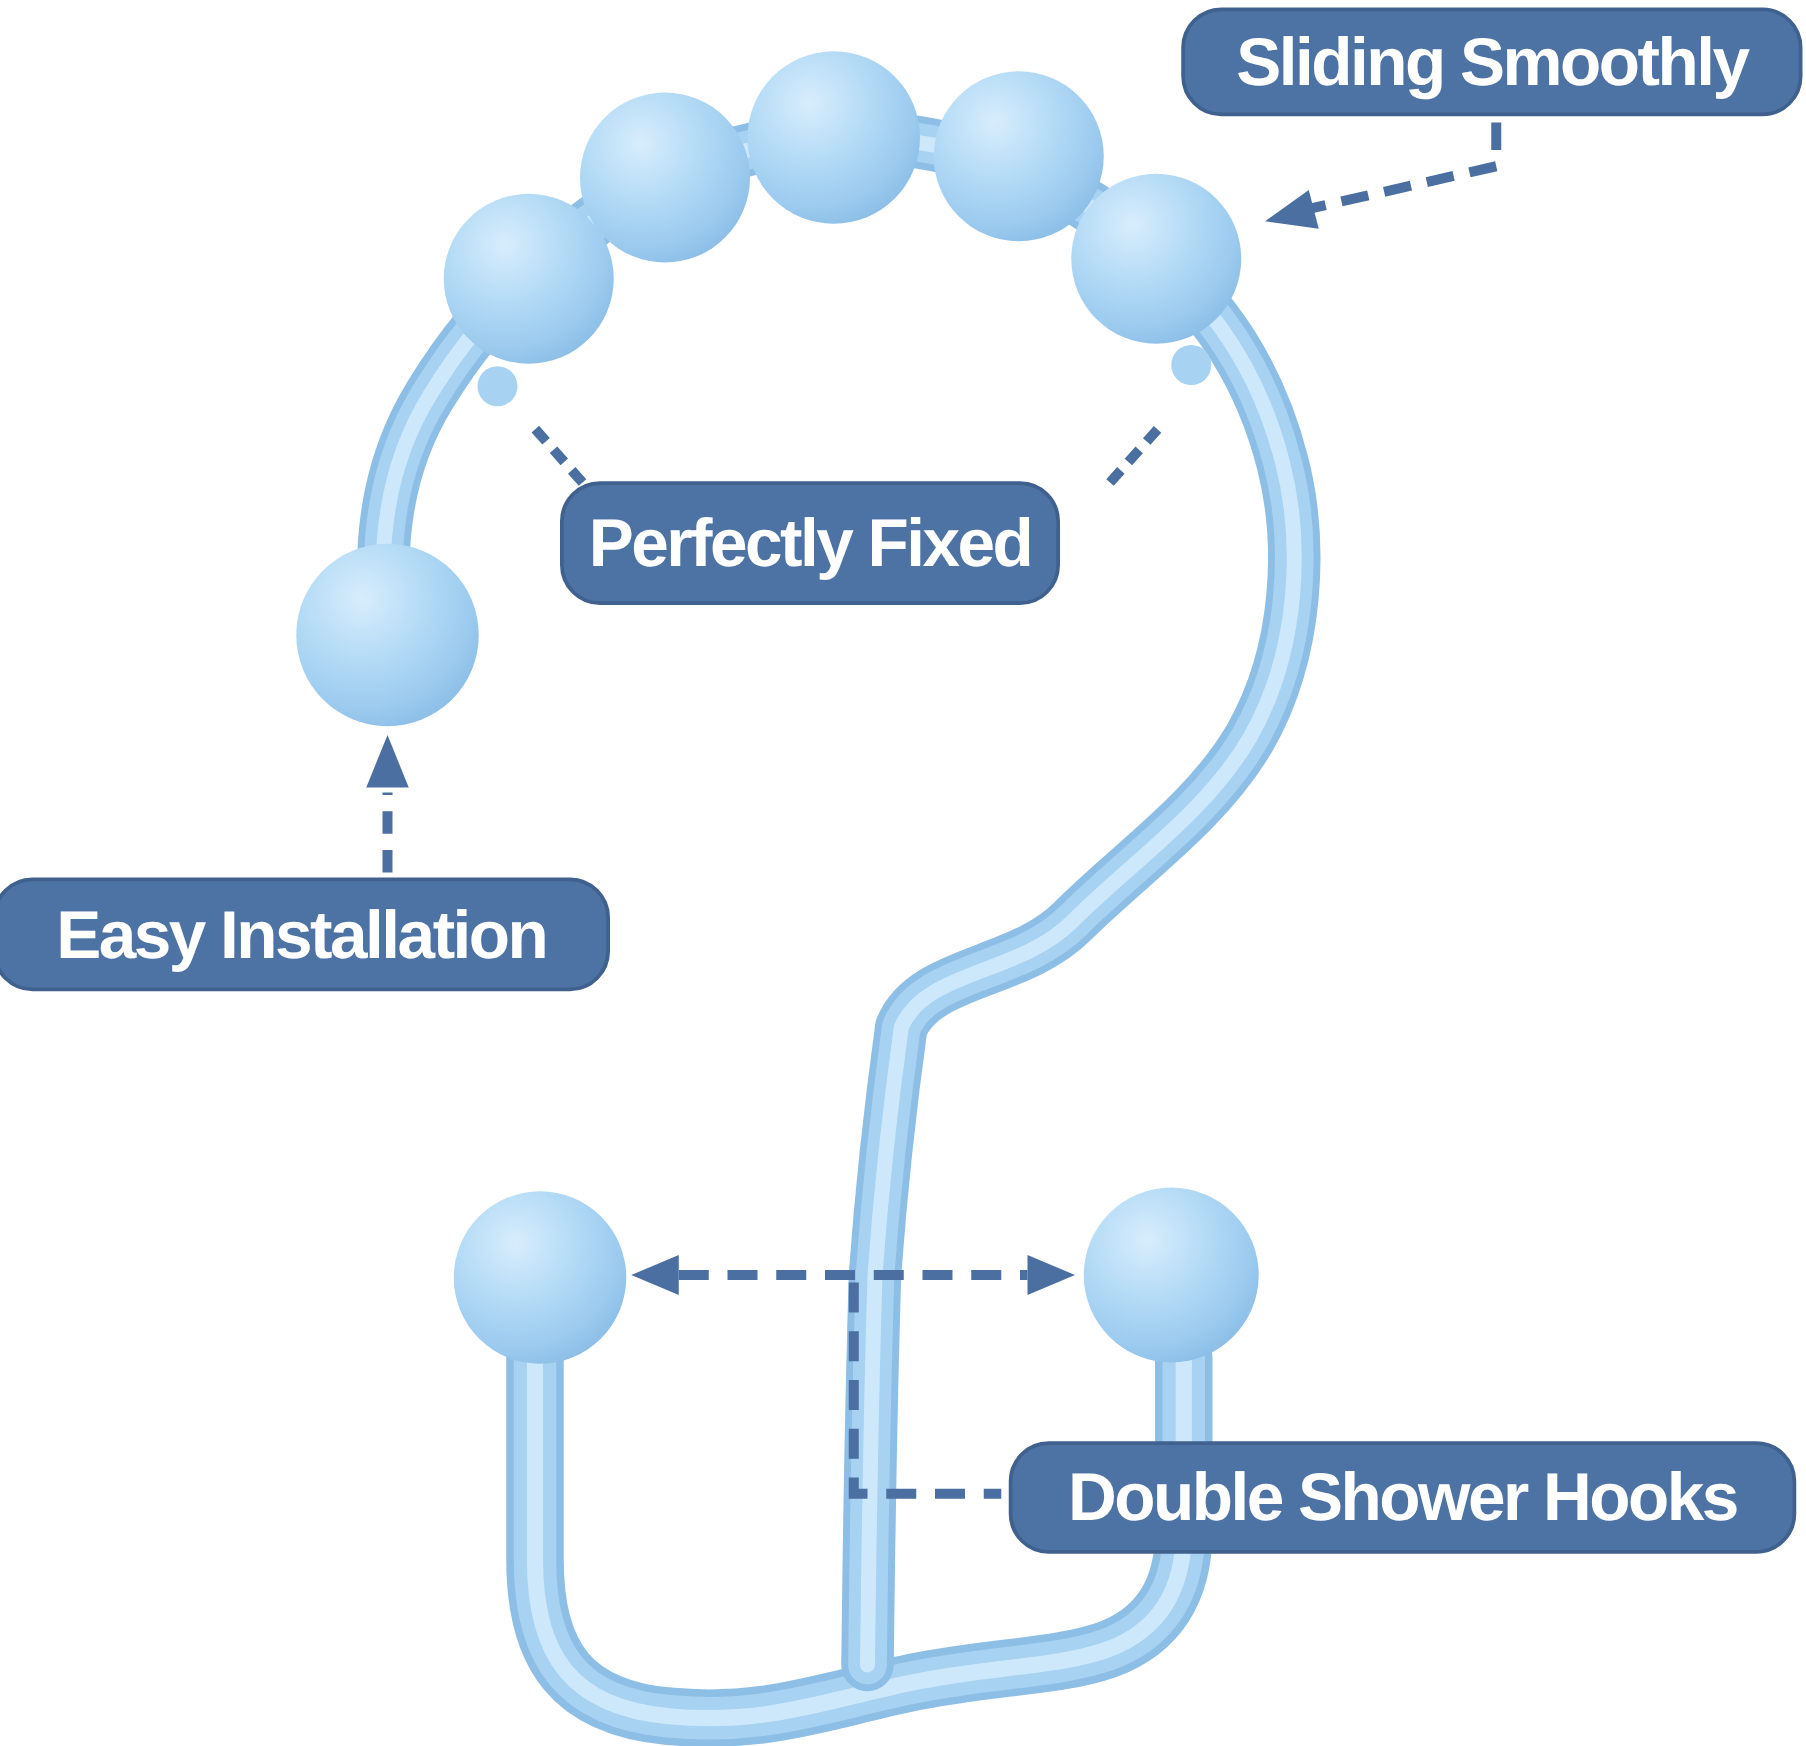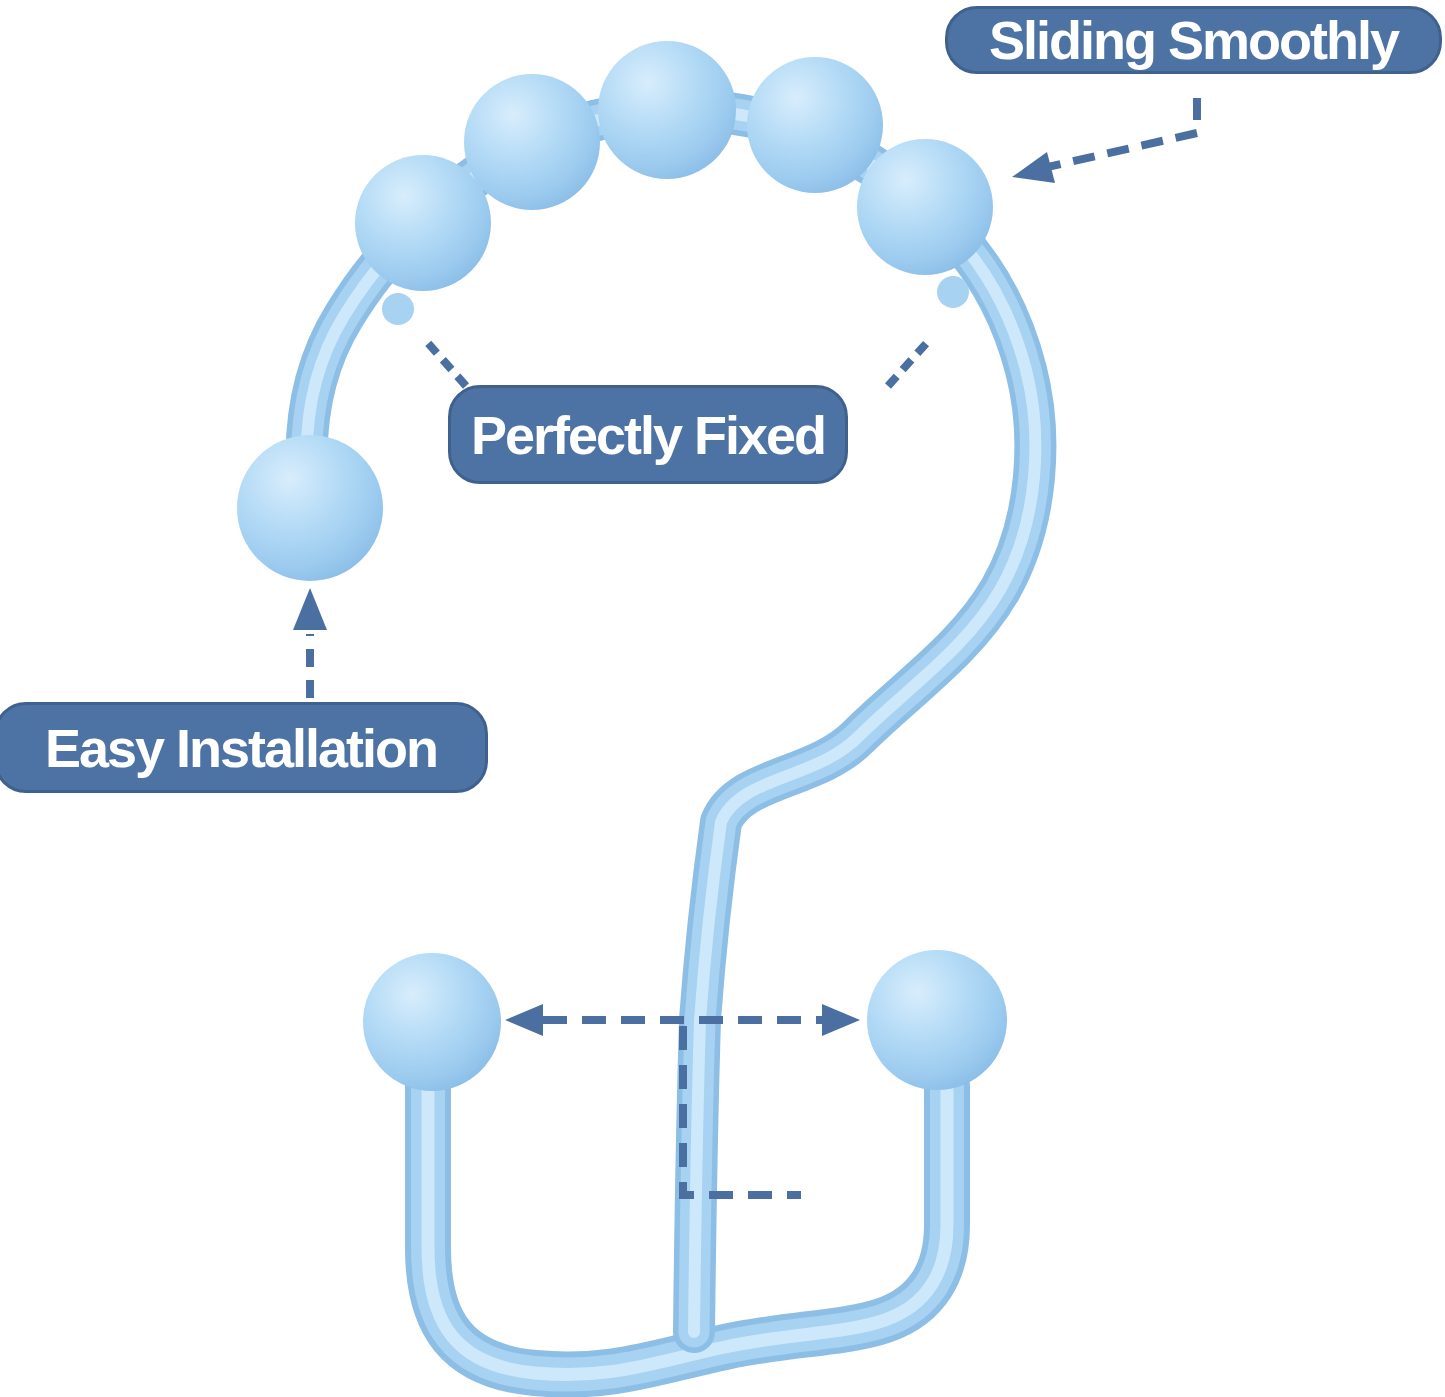--- a/index.html
+++ b/index.html
@@ -31,21 +31,21 @@
     background:var(--callout-bg);
     border:3px solid var(--callout-border);
     color:var(--callout-text);
     border-radius:32px;
     display:flex;align-items:center;justify-content:center;
     font-weight:bold;
     font-size:54px;
     letter-spacing:-2px;
     white-space:nowrap;
   }
-  #callout-sliding-smoothly   {left:945px; top:6px;    width:497px; height:68px;}
+  #callout-sliding-smoothly   {left:945px; top:6px;    width:497px; height:87px;}
   #callout-perfectly-fixed    {left:448px; top:385px;  width:400px; height:99px;}
   #callout-easy-installation  {left:-6px;  top:702px;  width:494px; height:91px;}
   #callout-double-shower-hooks{left:807px; top:1153px; width:630px; height:90px;}
   .dash{stroke:var(--arrow);stroke-width:8;fill:none;}
   .ahead{fill:var(--arrow);stroke:none;}
 </style>
 </head>
 <body>
 
 <div class="stage">
@@ -115,13 +115,14 @@
       <path class="dash" d="M 683 1026 L 683 1195 L 801 1195" stroke-dasharray="24 15"></path>
     </g>
   </svg>
 
   <div class="callout" id="callout-sliding-smoothly">Sliding Smoothly</div>
 
   <div class="callout" id="callout-perfectly-fixed">Perfectly Fixed</div>
 
   <div class="callout" id="callout-easy-installation">Easy Installation</div>
 
+  <div class="callout" id="callout-double-shower-hooks">Double Shower Hooks</div>
 </div>
 
 </body></html>

